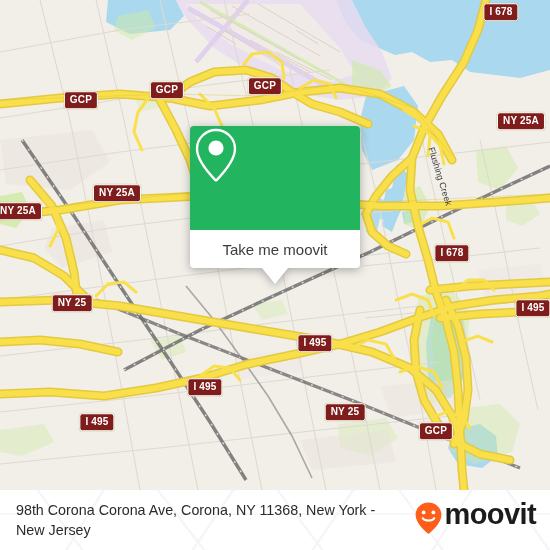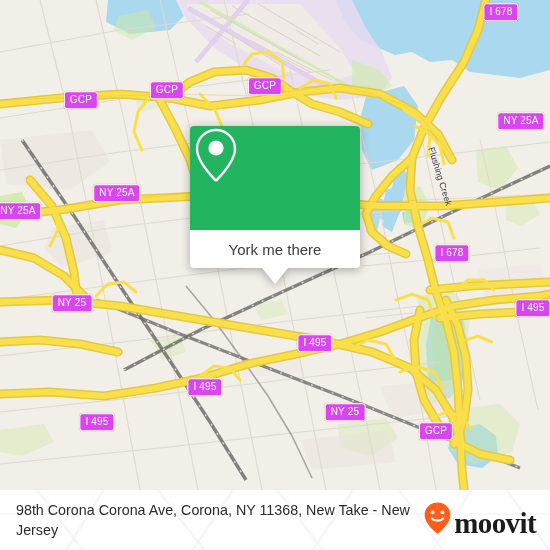--- a/index.html
+++ b/index.html
@@ -6,26 +6,26 @@
   body{font-family:"Liberation Sans","DejaVu Sans",sans-serif;}
   #app{position:relative;width:550px;height:550px;overflow:hidden;background:#fff;}
 
   
   #map{position:absolute;left:0;top:0;width:550px;height:490px;overflow:hidden;background:#f2efe9;}
   #map svg{position:absolute;left:0;top:0;}
 
   
   .shield{
     position:absolute;
-    background:#d946ef;
+    background:#7f1d1d;
     border:1.5px solid #ffffff;
     border-radius:3px;
     color:#ffffff;
     font-size:10px;
-    font-weight:normal;
+    font-weight:bold;
     letter-spacing:.2px;
     line-height:1;
     padding:2.5px 5px 3px 5px;
     white-space:nowrap;
     transform:translate(-50%,-50%);
     box-shadow:0 0 0 .5px rgba(150,130,0,.25);
     font-family:"Liberation Sans","DejaVu Sans",sans-serif;
   }
 
   
@@ -84,21 +84,21 @@
   }
   #footer-watermark{position:absolute;left:0;top:0;opacity:.6;}
   #footer-inner{
     position:absolute;left:0;top:0;width:550px;height:60px;
     display:flex;align-items:center;box-sizing:border-box;padding:0 10px 0 16px;
   }
   #footer-text{
     flex:1;color:#2b2b2b;font-size:14.3px;line-height:1.42;
     padding-right:6px;
   }
-  #moovit-logo{display:flex;align-items:flex-end;gap:1px;padding-right:4px;font-family:Liberation Serif, serif;}
+  #moovit-logo{display:flex;align-items:flex-start;gap:1px;padding-right:4px;}
   #moovit-word{
     color:#1b1b1b;font-size:29px;font-weight:bold;letter-spacing:-.6px;
     line-height:1;position:relative;top:-1px;
   }
 </style>
 </head>
 <body>
 
 <div id="app">
 
@@ -329,42 +329,42 @@
       <div id="popup-green">
         <div id="pin-wrap">
           <svg width="52" height="58" viewBox="0 0 52 58">
             <path d="M26 4 C15.5 4 7 12.4 7 22.8 C7 34 20 48.5 25.1 53.8
                      C25.6 54.3 26.4 54.3 26.9 53.8 C32 48.5 45 34 45 22.8
                      C45 12.4 36.5 4 26 4 Z" fill="none" stroke="#ffffff" stroke-width="2.4"></path>
             <circle cx="26" cy="22" r="7.6" fill="#ffffff"></circle>
           </svg>
         </div>
       </div>
-      <div id="popup-white">York me there</div>
+      <div id="popup-white">Take me moovit</div>
       <div id="popup-tail"></div>
     </div>
   </div>
 
   <div id="footer">
     <svg id="footer-watermark" width="550" height="60">
       <g stroke="#f0f0f2" stroke-width="2.4" fill="none">
         <path d="M30 -10 L90 70"></path>
           <path d="M110 -10 L60 70"></path>
         <path d="M150 -10 L212 70"></path>
           <path d="M240 -10 L186 70"></path>
         <path d="M270 -10 L330 70"></path>
           <path d="M360 -10 L306 70"></path>
         <path d="M392 -10 L450 70"></path>
           <path d="M478 -10 L426 70"></path>
         <path d="M500 -10 L556 70"></path>
         <path d="M-10 24 L560 24" stroke-width="1.6"></path>
       </g>
     </svg>
     <div id="footer-inner">
-      <div id="footer-text">98th Corona Corona Ave, Corona, NY 11368, New Take - New Jersey</div>
+      <div id="footer-text">98th Corona Corona Ave, Corona, NY 11368, New York - New Jersey</div>
       <div id="moovit-logo">
         <span>
           <svg width="31" height="34" viewBox="0 0 31 34">
             <path d="M15.5 1.6 C8.3 1.6 2.6 7.1 2.6 14 C2.6 22 12.3 30.4 14.6 32.3
                      C15.1 32.8 15.9 32.8 16.4 32.3 C18.7 30.4 28.4 22 28.4 14
                      C28.4 7.1 22.7 1.6 15.5 1.6 Z" fill="#ff5e1a"></path>
             <circle cx="10.6" cy="11.4" r="1.9" fill="#ffffff"></circle>
             <circle cx="20.4" cy="11.4" r="1.9" fill="#ffffff"></circle>
             <path d="M9.8 17.2 C11.4 20.2 19.6 20.2 21.2 17.2" stroke="#ffffff" stroke-width="2.1" fill="none" stroke-linecap="round"></path>
           </svg>

